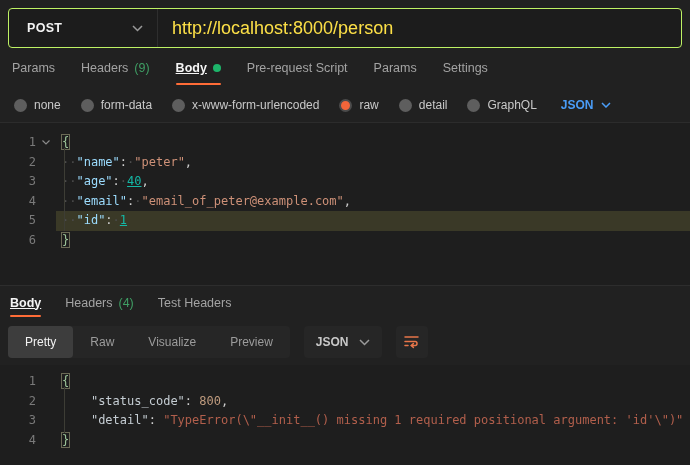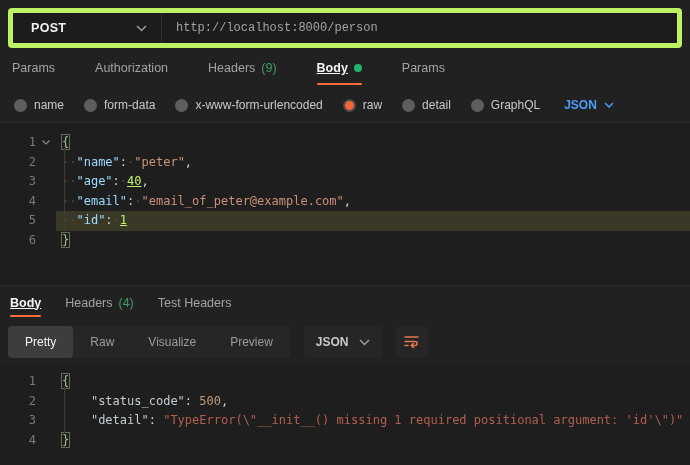--- a/index.html
+++ b/index.html
@@ -2,30 +2,30 @@
 <html><head>
 <meta charset="utf-8">
 <style>
   html,body{margin:0;padding:0;background:#212121;}
   body{width:690px;height:465px;overflow:hidden;font-family:"Liberation Sans",sans-serif;
        -webkit-font-smoothing:antialiased;color:#c9c9c9;}
   .app{width:690px;height:465px;display:flex;flex-direction:column;}
 
   
   .url-row{padding:8px 8px 0 8px;height:40px;box-sizing:content-box;}
-  .url-container{display:flex;height:40px;background:#1c1c1c;border:5px solid #bef264;
+  .url-container{display:flex;height:40px;background:#1c1c1c;border:1px solid #bef264;
                  border-radius:4px;overflow:hidden;box-sizing:border-box;}
   .method{width:116px;display:flex;align-items:center;justify-content:space-between;
           padding:0 14px 0 18px;border-right:1px solid #2e2e2e;cursor:pointer;}
   .method .m-label{color:#f2f2f2;font-weight:bold;font-size:12.5px;letter-spacing:.3px;}
-  .url-text{flex:1;display:flex;align-items:center;padding-left:14px;color:#a3a3a3;
-            font-size:12px;font-family:Liberation Mono, monospace;}
-
-  
-  .tabs-row{display:flex;align-items:stretch;padding-left:12px;gap:40px;}
+  .url-text{flex:1;display:flex;align-items:center;padding-left:14px;color:#fde047;
+            font-size:18px;}
+
+  
+  .tabs-row{display:flex;align-items:stretch;padding-left:12px;gap:26px;}
   .req-tabs{height:40px;}
   .resp-tabs{height:33px;border-top:1px solid #2d2d2d;gap:24px;padding-left:10px;}
   .tab{position:relative;display:flex;align-items:center;gap:6px;font-size:12.5px;
        color:#a3a3a3;cursor:pointer;white-space:nowrap;}
   .tab .count{color:#3f9e64;}
   .tab.active{color:#f5f5f5;font-weight:bold;text-decoration:underline;}
   .tab.active::after{content:"";position:absolute;left:0;right:0;bottom:3px;height:2px;
        background:#ff6c37;border-radius:1px;}
   .resp-tabs .tab.active::after{bottom:2px;}
   .dot{width:8px;height:8px;border-radius:50%;background:#1db56a;}
@@ -48,21 +48,21 @@
   .gutter{width:56px;flex:none;display:flex;justify-content:flex-end;align-items:center;
           color:#7a7a7a;}
   .gutter .num{width:30px;text-align:right;}
   .gutter .foldbox{width:20px;display:flex;justify-content:center;align-items:center;}
   .code{flex:1;white-space:pre;padding-left:6px;}
   .code.hl{background:#3a3927;}
   .tk-ws{color:#4c4c4c;}
   .tk-sp{color:transparent;}
   .tk-key{color:#9cdcfe;}
   .tk-str{color:#ce9178;}
-  .tk-num{color:#bef264;text-decoration:underline;}
+  .tk-num{color:#14b8a6;text-decoration:underline;}
   .tk-p{color:#cfcfcf;}
   .tk-br{color:#9ec79b;outline:1px solid #6a6a55;}
   .tk-rkey{color:#c5cdd3;}
   .tk-rnum{color:#bf9b7e;}
   .tk-rstr{color:#b25f4c;}
   .tk-rp{color:#d0d0d0;}
   .guide{position:absolute;width:1px;background:#3d3d35;}
   .guide-req{left:64px;top:25px;height:83px;}
   .guide-resp{left:64px;top:22px;height:46px;}
 
@@ -96,39 +96,42 @@
       </div>
       <div class="url-text">http://localhost:8000/person</div>
     </div>
   </div>
 
   <div class="tabs-row req-tabs" id="reqTabs">
       <div class="tab">
         <span class="lbl">Params</span>
       </div>
       <div class="tab">
-        <span class="lbl">Authorization</span>
-      </div>
-      <div class="tab">
         <span class="lbl">Headers</span>
         <span class="count">(9)</span>
       </div>
       <div class="tab active">
         <span class="lbl">Body</span>
         <span class="dot"></span>
       </div>
       <div class="tab">
+        <span class="lbl">Pre-request Script</span>
+      </div>
+      <div class="tab">
         <span class="lbl">Params</span>
       </div>
+      <div class="tab">
+        <span class="lbl">Settings</span>
+      </div>
     </div>
 
   <div class="radio-row" id="radioRow">
       <div class="radio-opt">
         <span class="radio"></span>
-        <span class="rlabel">name</span>
+        <span class="rlabel">none</span>
       </div>
       <div class="radio-opt">
         <span class="radio"></span>
         <span class="rlabel">form-data</span>
       </div>
       <div class="radio-opt">
         <span class="radio"></span>
         <span class="rlabel">x-www-form-urlencoded</span>
       </div>
       <div class="radio-opt">
@@ -252,21 +255,21 @@
           <span class="num">1</span>
           <span class="foldbox"></span>
         </div>
         <div class="code"><span class="tk-br">{</span></div>
       </div>
       <div class="eline">
         <div class="gutter">
           <span class="num">2</span>
           <span class="foldbox"></span>
         </div>
-        <div class="code"><span class="tk-sp">    </span><span class="tk-rkey">"status_code"</span><span class="tk-rp">: </span><span class="tk-rnum">500</span><span class="tk-rp">,</span></div>
+        <div class="code"><span class="tk-sp">    </span><span class="tk-rkey">"status_code"</span><span class="tk-rp">: </span><span class="tk-rnum">800</span><span class="tk-rp">,</span></div>
       </div>
       <div class="eline">
         <div class="gutter">
           <span class="num">3</span>
           <span class="foldbox"></span>
         </div>
         <div class="code"><span class="tk-sp">    </span><span class="tk-rkey">"detail"</span><span class="tk-rp">: </span><span class="tk-rstr">"TypeError(\"__init__() missing 1 required positional argument: 'id'\")"</span></div>
       </div>
       <div class="eline">
         <div class="gutter">

